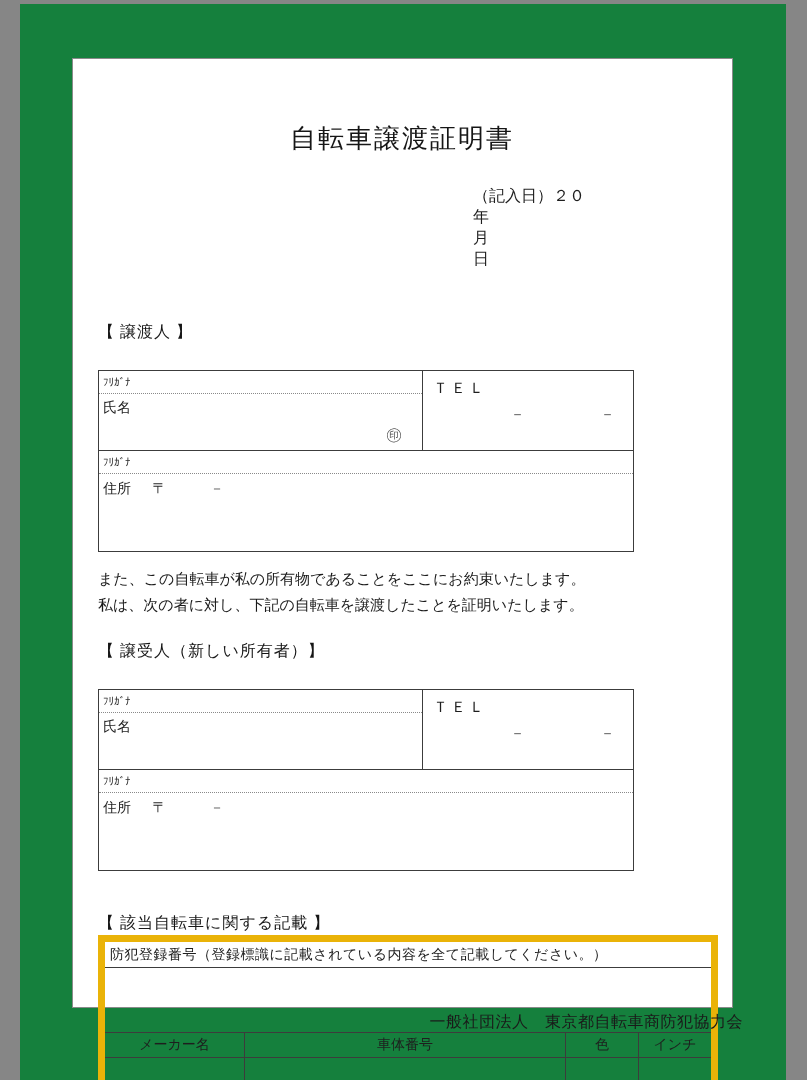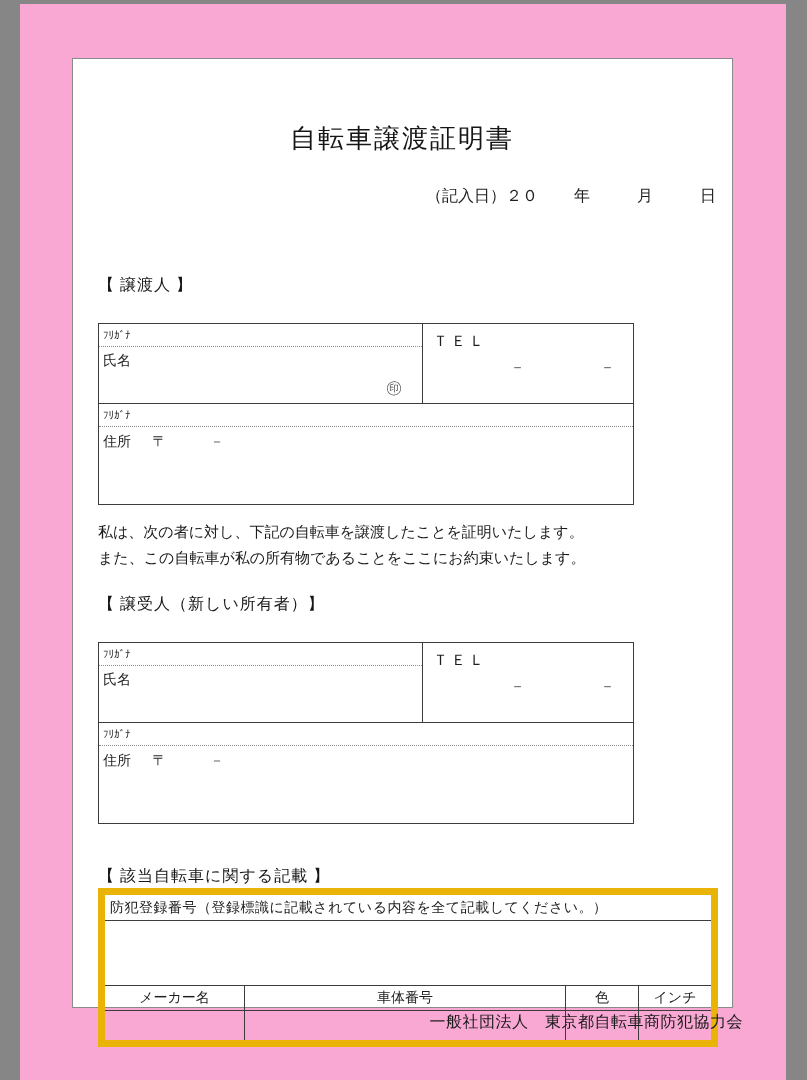--- a/index.html
+++ b/index.html
@@ -4,21 +4,21 @@
 <style>
   * { margin:0; padding:0; box-sizing:border-box; }
   html,body { background:#ffffff; }
   body {
     font-family:"Liberation Serif","DejaVu Serif",serif;
     color:#1e1e1e;
   }
   .viewport {
     position:relative;
     width:807px; height:1080px;
-    background:#f9a8d4;
+    background:#15803d;
     overflow:hidden;
   }
   
   .chrome-top   { position:absolute; top:0; left:0; width:100%; height:4px; background:#868686; }
   .chrome-left  { position:absolute; top:0; left:0; width:20px; height:100%; background:#868686; }
   .chrome-right { position:absolute; top:0; right:0; width:21px; height:100%; background:#868686; }
 
   
   .form-box {
     position:absolute; left:72px; top:58px;
@@ -34,27 +34,28 @@
     font-size:26px; font-weight:normal;
     letter-spacing:2px;
     color:#161616;
   }
 
   .date-line {
     margin-top:30px; margin-left:328px;
     font-size:16px;
     display:flex; align-items:baseline;
     white-space:nowrap;
+    flex-direction:column;
   }
   .dl-year  { margin-left:36px; }
   .dl-month { margin-left:47px; }
   .dl-day   { margin-left:47px; }
 
   .section-heading { font-size:16px; color:#161616; letter-spacing:1px; }
-  .sh1 { margin-top:68px; }
+  .sh1 { margin-top:52px; }
   .sh2 { margin-top:23px; }
   .sh3 { margin-top:42px; }
 
   
   .person-table { margin-top:27px; border:1px solid #3c3c3c; width:536px; }
   .pt-row1 { display:flex; height:79px; }
   .pt-cell-name {
     width:324px; border-right:1px solid #3c3c3c;
     position:relative;
   }
@@ -141,22 +142,22 @@
         <div class="furigana">ﾌﾘｶﾞﾅ</div>
         <div class="addr-line">
           <span>住所</span>
           <span class="addr-postal">〒</span>
           <span class="addr-dash">－</span>
         </div>
       </div>
     </div>
 
     <div class="statement">
+      <div>また、この自転車が私の所有物であることをここにお約束いたします。</div>
       <div>私は、次の者に対し、下記の自転車を譲渡したことを証明いたします。</div>
-      <div>また、この自転車が私の所有物であることをここにお約束いたします。</div>
     </div>
 
     <div class="section-heading sh2">【 譲受人（新しい所有者）】</div>
 
     <div class="person-table">
       <div class="pt-row1">
         <div class="pt-cell-name">
           <div class="furigana">ﾌﾘｶﾞﾅ</div>
           <div class="name-label">氏名</div>
         </div>

